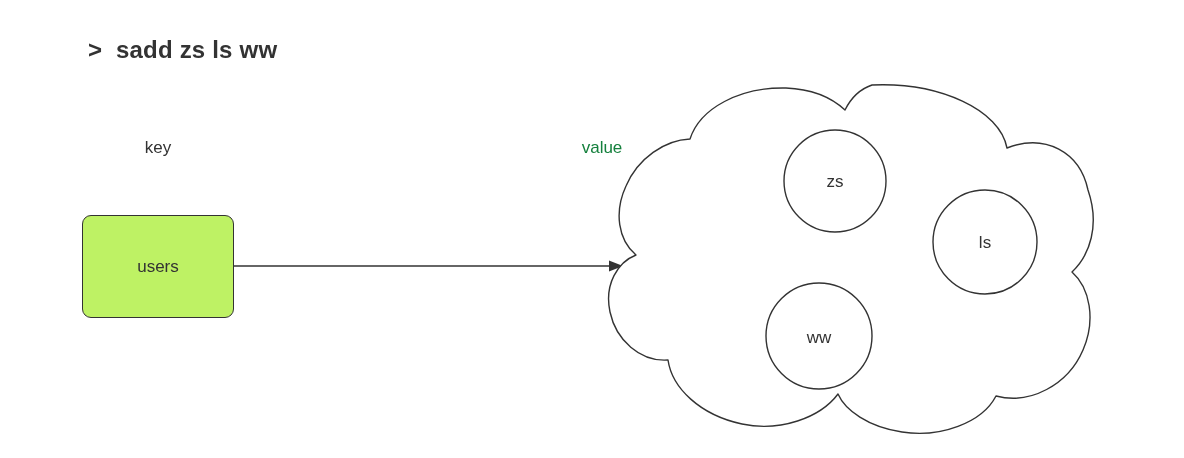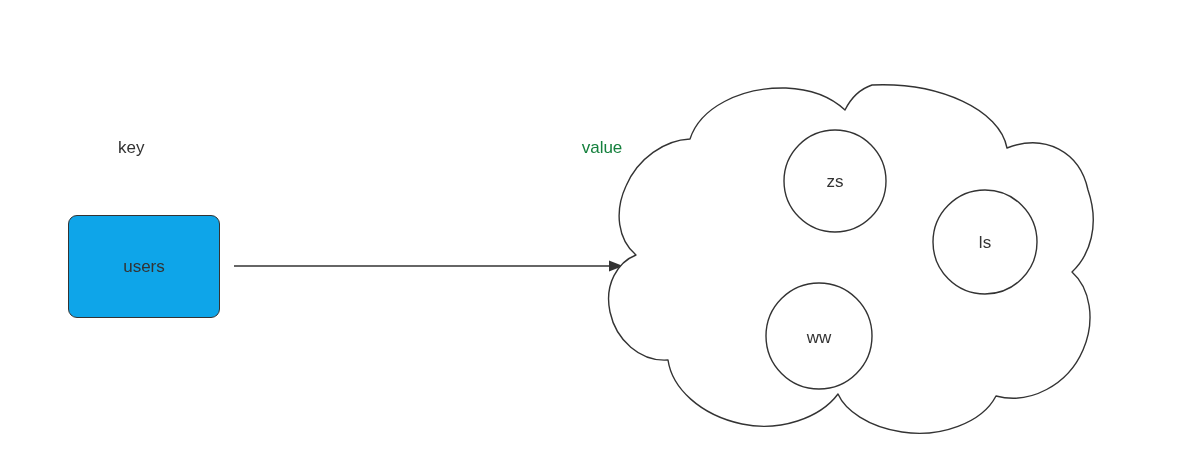--- a/index.html
+++ b/index.html
@@ -30,42 +30,43 @@
     font-weight: bold;
     letter-spacing: 0.2px;
     color: #333333;
     white-space: pre;
   }
   .label-key {
     position: absolute;
     left: 118px;
     top: 138px;
     width: 80px;
+    text-align: center;
     font-size: 17px;
     color: #333333;
   }
   .label-value {
     position: absolute;
     left: 562px;
     top: 138px;
     width: 80px;
     text-align: center;
     font-size: 17px;
     color: #15803d;
   }
   .key-box {
     position: absolute;
-    left: 68px;
+    left: 82px;
     top: 215px;
     width: 152px;
     height: 103px;
     box-sizing: border-box;
     border: 1.3px solid #333333;
     border-radius: 9px;
-    background: #0ea5e9;
+    background: #bef264;
   }
   .key-box-label {
     position: absolute;
     left: 0;
     top: 0;
     width: 100%;
     height: 100%;
     display: flex;
     align-items: center;
     justify-content: center;
@@ -84,20 +85,21 @@
     font-family: "Liberation Sans", sans-serif;
     font-size: 17px;
     fill: #333333;
   }
 </style>
 </head>
 <body>
 
 <div id="canvas-root">
 
+  <div class="title-text">&gt;  sadd zs ls ww</div>
 
   <div class="label-key">key</div>
 
   <div class="label-value">value</div>
 
   <div class="key-box">
     <div class="key-box-label">users</div>
   </div>
 
   <svg class="vector-layer" viewBox="0 0 1184 458" xmlns="http://www.w3.org/2000/svg">

